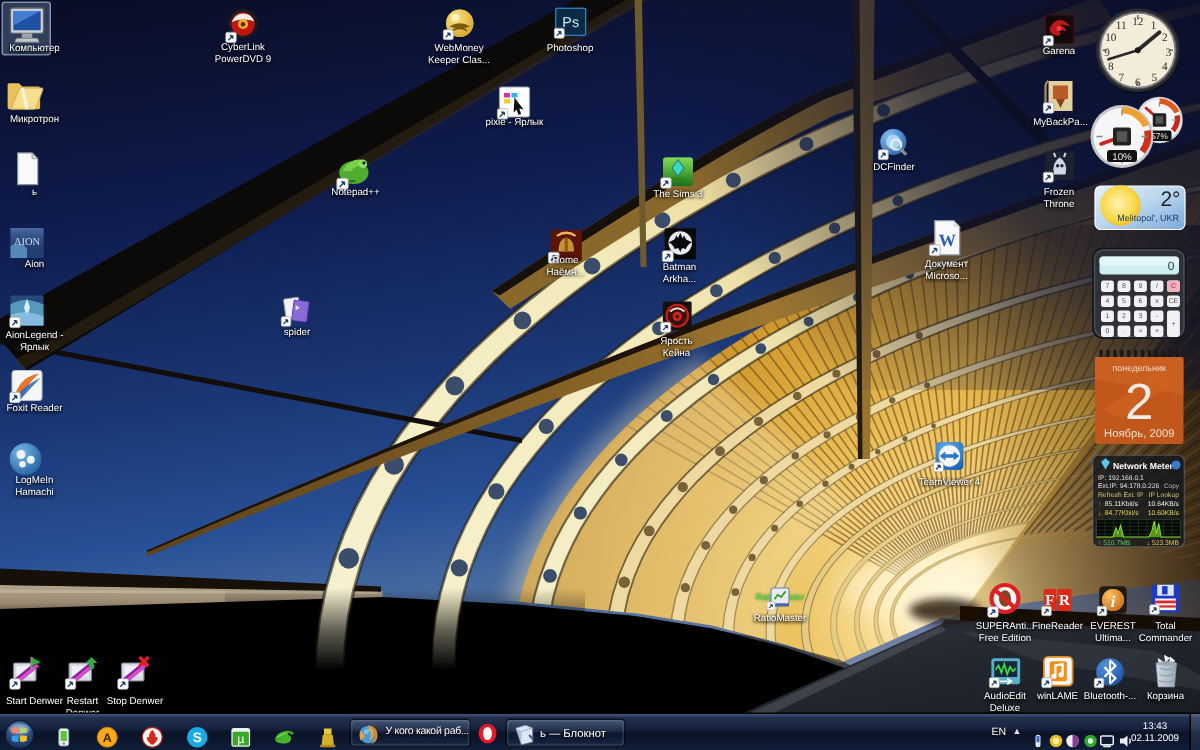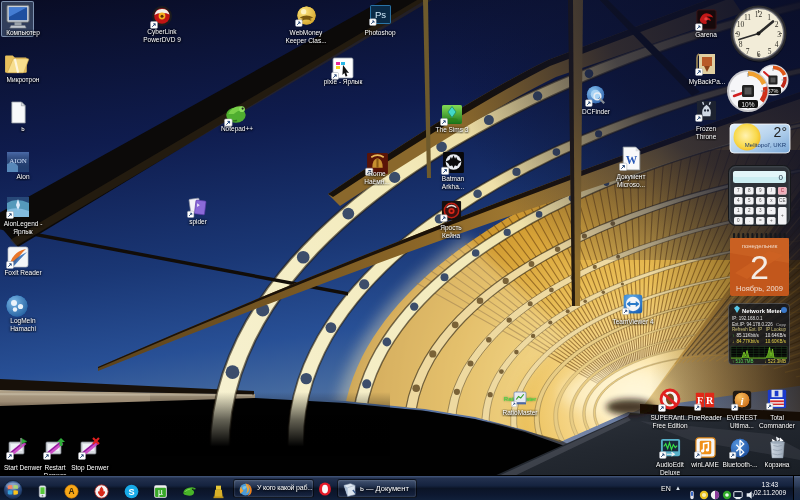--- a/index.html
+++ b/index.html
@@ -817,21 +817,21 @@
         <ellipse cx="8" cy="8" rx="6.8" ry="7.5" fill="#e41a28"></ellipse>
         <ellipse cx="8" cy="8" rx="3.4" ry="5" fill="#fafafa"></ellipse>
       </svg></div>
     <div style="position:absolute;left:337px;top:479px;width:80px;height:19px;border-radius:3px;border:1px solid rgba(0,0,0,0.65);overflow:hidden;background:linear-gradient(rgba(125,145,175,0.38),rgba(62,82,115,0.3) 45%,rgba(16,28,52,0.5) 52%,rgba(38,54,88,0.4));box-shadow:inset 0 0 2px rgba(255,255,255,0.35)">
       <svg width="15" height="15" viewBox="0 0 16 16" style="position:absolute;left:4px;top:2px">
 <path d="M2,3.5 L9,1.5 L14,3.5 L14,13.5 L6,15.5 Z" fill="#dde6f0" stroke="#6a7a95" stroke-width="0.6"></path>
 <path d="M2,3.5 L6,6 L6,15.5 Z" fill="#aabdd4"></path>
 <path d="M6,6 L14,3.5" stroke="#8a9ab0" stroke-width="0.5"></path>
 <path d="M12,8 L15,11.5 L13.8,12.2 L11,9 Z" fill="#3a5a8a"></path>
 </svg>
-      <span style="position:absolute;left:22px;top:4px;font-size:7.5px;color:#fff;text-shadow:0 1px 2px #000;white-space:nowrap">ь — Документ</span>
+      <span style="position:absolute;left:22px;top:4px;font-size:7.5px;color:#fff;text-shadow:0 1px 2px #000;white-space:nowrap">ь — Блокнот</span>
     </div>
     <span style="position:absolute;left:661px;top:485px;font-size:7px;color:#fff;text-shadow:0 1px 1px #000">EN</span>
     <span style="position:absolute;left:675px;top:485px;font-size:6px;color:#dfe6ee">▲</span>
     <div style="position:absolute;left:687px;top:486px;width:10px;height:10px"><svg width="10" height="10" viewBox="0 0 12 12">
         <rect x="4" y="1" width="4" height="10" rx="2" fill="#e8e8f0"></rect>
         <rect x="4.8" y="2" width="2.4" height="5" fill="#3a6ac8"></rect>
       </svg></div>
     <div style="position:absolute;left:699px;top:486px;width:10px;height:10px"><svg width="10" height="10" viewBox="0 0 12 12">
         <circle cx="6" cy="6" r="5" fill="#e8c020"></circle>
         <circle cx="6" cy="6" r="2.5" fill="#f8ecb0"></circle>

